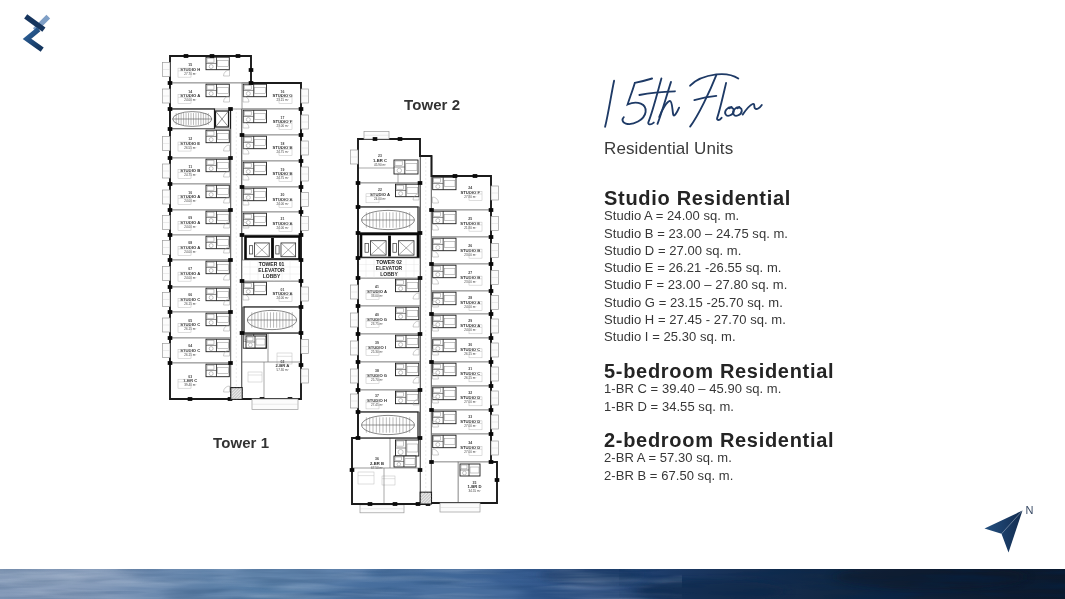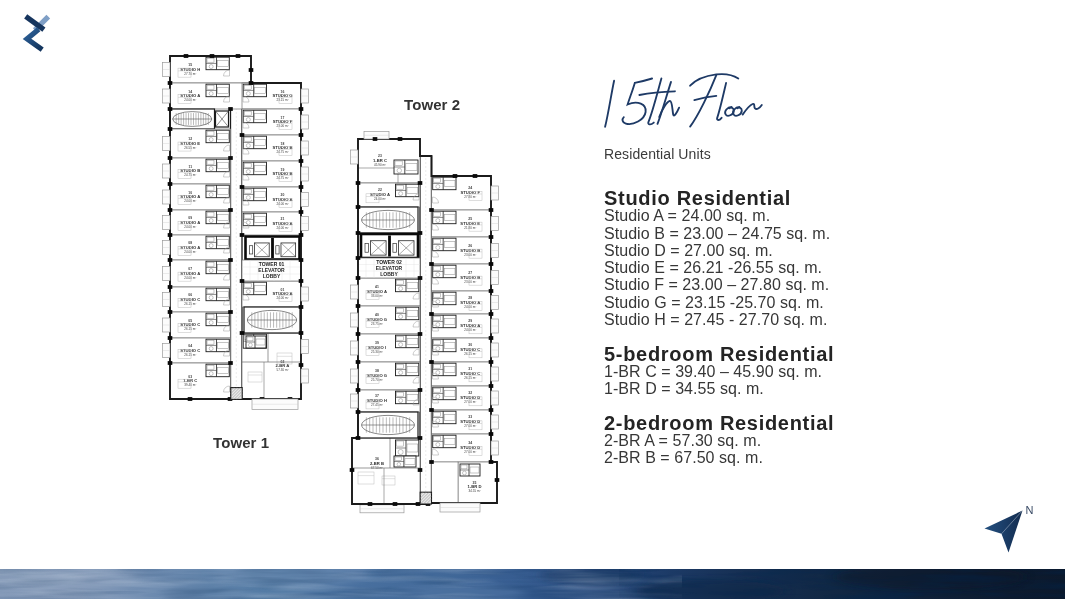--- a/index.html
+++ b/index.html
@@ -1,18 +1,18 @@
 <!DOCTYPE html>
 <html><head><meta charset="utf-8">
 <style>
 html,body{margin:0;padding:0;}
 body{width:1065px;height:599px;position:relative;background:#ffffff;overflow:hidden;
      font-family:"Liberation Sans",sans-serif;}
 .hd{font-weight:700;font-size:20px;color:#242424;line-height:17.3px;letter-spacing:0.7px;}
-.ln{font-size:16px;color:#373737;line-height:17.3px;letter-spacing:0.05px;}
+.ln{font-size:13px;color:#373737;line-height:17.3px;letter-spacing:0.05px;}
 .sp{height:17.3px;}
 .cap{position:absolute;font-size:15px;color:#333;font-weight:700;letter-spacing:0.1px;}
 </style></head><body>
 
 <svg style="position:absolute;left:2px;top:0px" width="60" height="60" viewBox="0 0 60 60">
 <defs>
       <linearGradient id="lg1" x1="0" y1="0" x2="0.7" y2="1">
 <stop offset="0" stop-color="#2e639c"></stop>
         <stop offset="1" stop-color="#14365f"></stop>
       </linearGradient>
@@ -1461,31 +1461,32 @@
 <path d="M 731.6 107.0 C 727.4 107.0 723.8 111.2 725.6 114.4 C 727.4 117.6 733.6 114.8 733.8 110.6 C 733.9 107.9 730.9 106.9 729.4 108.2" fill="none" stroke="#1e3a66" stroke-width="1.85" stroke-linecap="round"></path>
 <path d="M 739.4 107.0 C 735.2 107.0 731.8 111.2 733.6 114.4 C 735.4 117.6 741.6 114.8 741.8 110.6 C 741.9 107.9 738.9 106.9 737.4 108.2" fill="none" stroke="#1e3a66" stroke-width="1.85" stroke-linecap="round"></path>
 <path d="M 742.6 114.6 C 745.4 110.6 749.6 105.2 752.6 104.0 C 755.2 103.0 753.6 107.0 755.0 108.4 C 756.6 110.0 759.6 108.2 761.8 105.0" fill="none" stroke="#1e3a66" stroke-width="1.85" stroke-linecap="round"></path>
 </g>
 </svg>
 
 <div class="cap" style="left:213px;top:434px">Tower 1</div>
 
 <div class="cap" style="left:404px;top:96px">Tower 2</div>
 
-<div style="position:absolute;left:604px;top:146px;font-size:14px;color:#3a3a3a;letter-spacing:0.1px">Residential Units</div>
+<div style="position:absolute;left:604px;top:139px;font-size:17px;color:#3a3a3a;letter-spacing:0.1px">Residential Units</div>
 
 <div style="position:absolute;left:604px;top:190px">
     <div class="hd">Studio Residential</div>
 <div class="ln">Studio A = 24.00 sq. m.</div>
 <div class="ln">Studio B = 23.00 – 24.75 sq. m.</div>
 <div class="ln">Studio D = 27.00 sq. m.</div>
 <div class="ln">Studio E = 26.21 -26.55 sq. m.</div>
 <div class="ln">Studio F = 23.00 – 27.80 sq. m.</div>
 <div class="ln">Studio G = 23.15 -25.70 sq. m.</div>
 <div class="ln">Studio H = 27.45 - 27.70 sq. m.</div>
+<div class="ln">Studio I = 25.30 sq. m.</div>
 <div class="sp"></div>
 <div class="hd">5-bedroom Residential</div>
 <div class="ln">1-BR C = 39.40 – 45.90 sq. m.</div>
 <div class="ln">1-BR D = 34.55 sq. m.</div>
 <div class="sp"></div>
 <div class="hd">2-bedroom Residential</div>
 <div class="ln">2-BR A = 57.30 sq. m.</div>
 <div class="ln">2-BR B = 67.50 sq. m.</div>
   </div>
 

